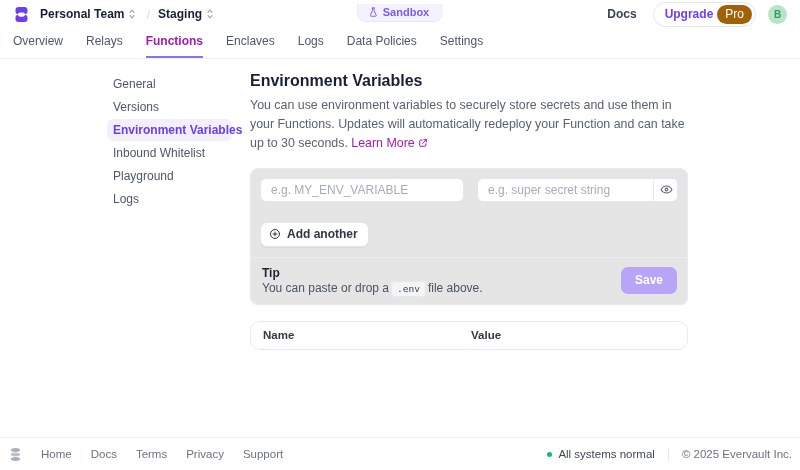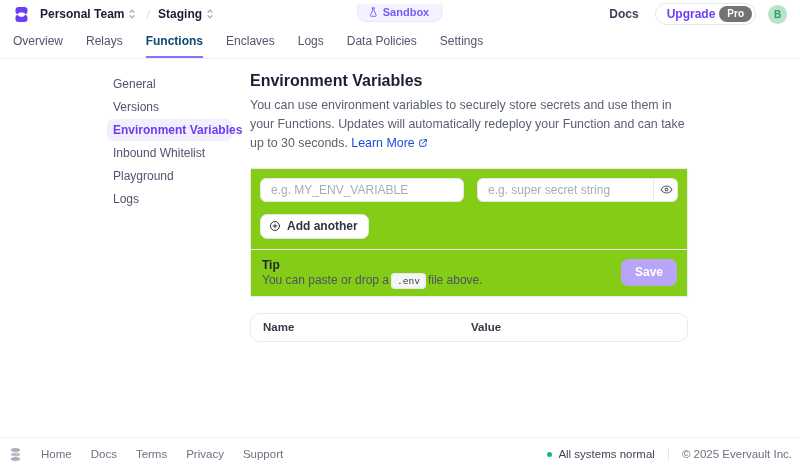--- a/index.html
+++ b/index.html
@@ -44,22 +44,22 @@
   .topbar-spacer { flex: 1; }
   .docs-link { font-size: 12px; font-weight: 600; color: #3c4257; margin-right: 16px; cursor: pointer; }
   .upgrade-pill {
     display: flex; align-items: center; gap: 4px;
     border: 1px solid #e3e8ee; border-radius: 999px;
     padding: 2px 3px 2px 11px;
     background: #fff; cursor: pointer;
   }
   .upgrade-text { font-size: 12px; font-weight: 700; color: #6d3ef7; }
   .pro-badge {
-    background: #737373; color: #fff;
-    font-size: 10px; font-weight: 700;
+    background: #a16207; color: #fff;
+    font-size: 12px; font-weight: 400;
     border-radius: 999px; padding: 2px 8px 3px;
   }
   .avatar {
     width: 19px; height: 19px; border-radius: 50%;
     background: #b7e4c7; color: #2f9e63;
     font-size: 10px; font-weight: 700;
     display: flex; align-items: center; justify-content: center;
     margin-left: 12px; cursor: pointer;
   }
 
@@ -69,48 +69,48 @@
     padding: 0 13px;
     border-bottom: 1px solid #eef0f3;
     flex: 0 0 auto;
   }
   .nav-tab {
     font-size: 12px; color: #4f566b;
     padding: 6px 0 8px;
     border-bottom: 2px solid transparent;
     cursor: pointer;
   }
-  .nav-tab.active { color: #0c4a6e; font-weight: 600; border-bottom-color: #8b6ef9; }
+  .nav-tab.active { color: #a21caf; font-weight: 600; border-bottom-color: #8b6ef9; }
 
   
   .content { flex: 1 1 auto; display: flex; }
   .sidebar { width: 250px; flex: 0 0 250px; padding: 14px 0 0 107px; }
   .side-item {
     width: 125px;
     font-size: 12px; color: #4f566b;
     padding: 4px 6px;
     border-radius: 6px;
     margin-bottom: 1px;
     white-space: nowrap;
     cursor: pointer;
   }
   .side-item.active { background: #f3f0fd; color: #6b3df5; font-weight: 600; }
 
   .main { width: 438px; flex: 0 0 438px; padding-top: 13px; }
   .page-title { font-size: 16px; font-weight: 700; color: #1a1f36; margin-bottom: 6px; }
   .page-desc { font-size: 12.4px; line-height: 1.55; color: #5a6270; }
-  .learn-more { color: #1d4ed8; font-weight: 500; text-decoration: none; cursor: pointer; white-space: nowrap; }
+  .learn-more { color: #a21caf; font-weight: 500; text-decoration: none; cursor: pointer; white-space: nowrap; }
   .ext-icon { display: inline-block; vertical-align: -1px; margin-left: 3px; }
 
   
   .editor-card {
     margin-top: 14px;
     border: 1px solid #e9eaef;
-    border-radius: 2px;
-    background: #84cc16;
+    border-radius: 8px;
+    background: #e5e5e5;
     box-shadow: 0 1px 2px rgba(20,20,40,0.03);
   }
   .editor-rows { padding: 9px 9px 10px; }
   .kv-row { display: flex; gap: 13px; }
   .name-input {
     flex: 0 0 204px;
     height: 24px;
     border: 1px solid #e3e6eb; border-radius: 6px;
     background: #fff;
     font-family: "Liberation Sans", sans-serif;
@@ -131,21 +131,21 @@
     padding: 0 10px; background: transparent;
   }
   ::placeholder { color: #a6acb8; opacity: 1; }
   .eye-btn {
     width: 26px; flex: 0 0 26px;
     border-left: 1px solid #e9eaef;
     display: flex; align-items: center; justify-content: center;
     background: #fff; cursor: pointer; color: #5f6470;
   }
   .add-btn {
-    margin-top: 12px;
+    margin-top: 20px;
     display: inline-flex; align-items: center; gap: 6px;
     border: 1px solid #e3e6eb; border-radius: 7px;
     background: #fff;
     padding: 4px 10px 5px 8px;
     font-size: 12px; font-weight: 600; color: #2f3542;
     cursor: pointer;
     box-shadow: 0 1px 1px rgba(20,20,40,0.04);
   }
   .tip-bar {
     border-top: 1px solid #ecedf1;

